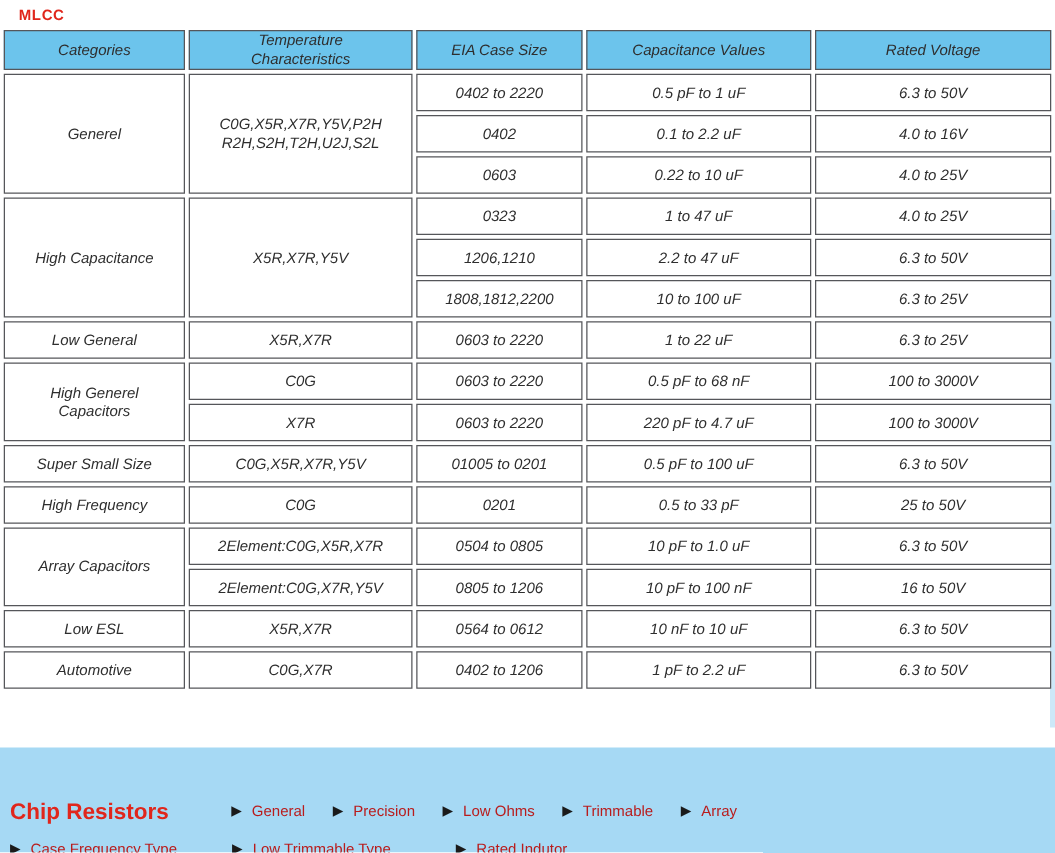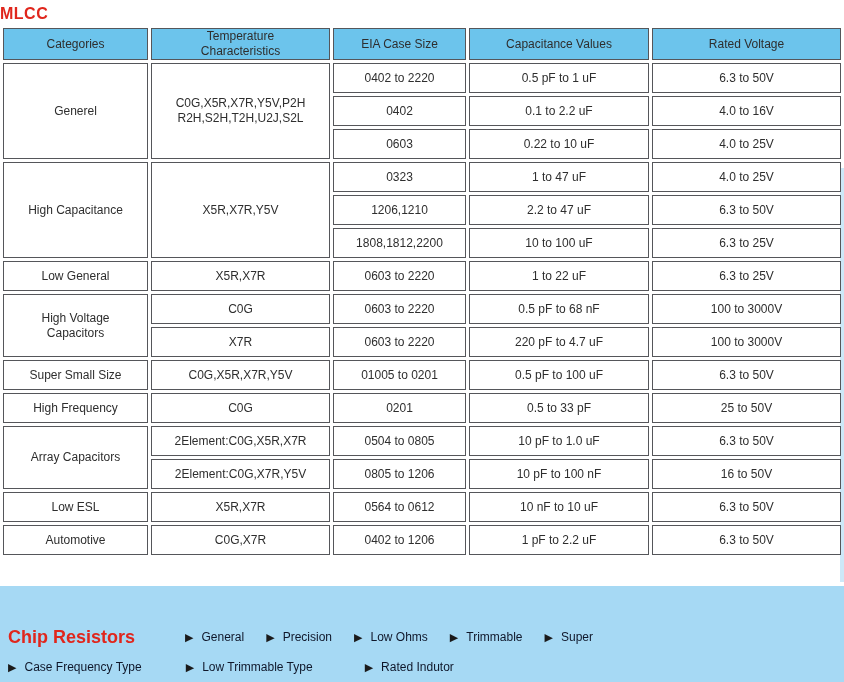--- a/index.html
+++ b/index.html
@@ -3,66 +3,66 @@
 <meta charset="utf-8">
 <style>
   html,body{margin:0;padding:0;}
   body{
     width:844px;height:682px;position:relative;overflow:hidden;
     background:#ffffff;
     font-family:"Liberation Sans", sans-serif;
     color:#2e2e2e;
   }
   .page-title{
-    margin:5px 0 2px 0;
-    font-size:16px;font-weight:bold;color:#e0261c;
+    margin:5px 0 2px 15px;
+    font-size:12px;font-weight:bold;color:#e0261c;
     letter-spacing:0.5px;
   }
   .right-strip{
     position:absolute;right:0;top:168px;width:4px;height:414px;
     background:#cde8f8;z-index:0;
   }
   table.mlcc{
     position:relative;z-index:1;
     border-collapse:separate;border-spacing:3px;
-    width:844px;table-layout:fixed;
+    width:844px;table-layout:fixed;font-style:italic;
   }
   table.mlcc th, table.mlcc td{
     border:1.5px solid #55565a;
     background:#ffffff;
     text-align:center;vertical-align:middle;
     font-size:12px;font-weight:normal;color:#2e2e2e;
     height:28px;padding:0 2px;
     line-height:1.25;
   }
   table.mlcc th{
     background:#6cc4ec;
   }
   .prewrap{white-space:pre-line;}
   .footer-band{
-    position:absolute;left:0;bottom:0;width:844px;height:96px;
+    position:absolute;left:0;bottom:0;width:844px;height:84px;
     background:#a6d9f4;z-index:2;
     box-sizing:border-box;
     padding-top:36px;
   }
   .footer-row{
     display:flex;align-items:center;height:30px;padding-left:8px;
   }
   .footer-heading{
     width:177px;flex:0 0 177px;
     font-size:18px;font-weight:bold;color:#e0261c;
   }
   .bullet-items{display:flex;align-items:center;}
   .bullet-item{display:flex;align-items:center;margin-right:22px;}
   .row-inductors .bullet-item{margin-right:44px;}
   .row-inductors .bullet-item:nth-child(2){margin-right:52px;}
   .tri{
     font-size:11px;color:#1a1a1a;margin-right:8px;line-height:1;
   }
-  .bullet-label{font-size:12px;color:#0f172a;}
+  .bullet-label{font-size:12px;color:#b91c1c;}
 </style>
 </head>
 <body>
 
 <div class="right-strip"></div>
 
 <div class="page-title">MLCC</div>
 
 <table class="mlcc">
   <colgroup>
@@ -117,21 +117,21 @@
     <td>6.3 to 25V</td>
   </tr>
   <tr>
     <td>Low General</td>
     <td>X5R,X7R</td>
     <td>0603 to 2220</td>
     <td>1 to 22 uF</td>
     <td>6.3 to 25V</td>
   </tr>
   <tr>
-    <td rowspan="2" class="prewrap">High Voltage
+    <td rowspan="2" class="prewrap">High Generel
 Capacitors</td>
     <td>C0G</td>
     <td>0603 to 2220</td>
     <td>0.5 pF to 68 nF</td>
     <td>100 to 3000V</td>
   </tr>
   <tr>
     <td>X7R</td>
     <td>0603 to 2220</td>
     <td>220 pF to 4.7 uF</td>
@@ -196,21 +196,21 @@
       <div class="bullet-item">
         <span class="tri">▶</span>
         <span class="bullet-label">Low Ohms</span>
       </div>
       <div class="bullet-item">
         <span class="tri">▶</span>
         <span class="bullet-label">Trimmable</span>
       </div>
       <div class="bullet-item">
         <span class="tri">▶</span>
-        <span class="bullet-label">Super</span>
+        <span class="bullet-label">Array</span>
       </div>
     </div>
   </div>
   <div class="footer-row row-inductors">
     <div class="bullet-items">
       <div class="bullet-item">
         <span class="tri">▶</span>
         <span class="bullet-label">Case Frequency Type</span>
       </div>
       <div class="bullet-item">

